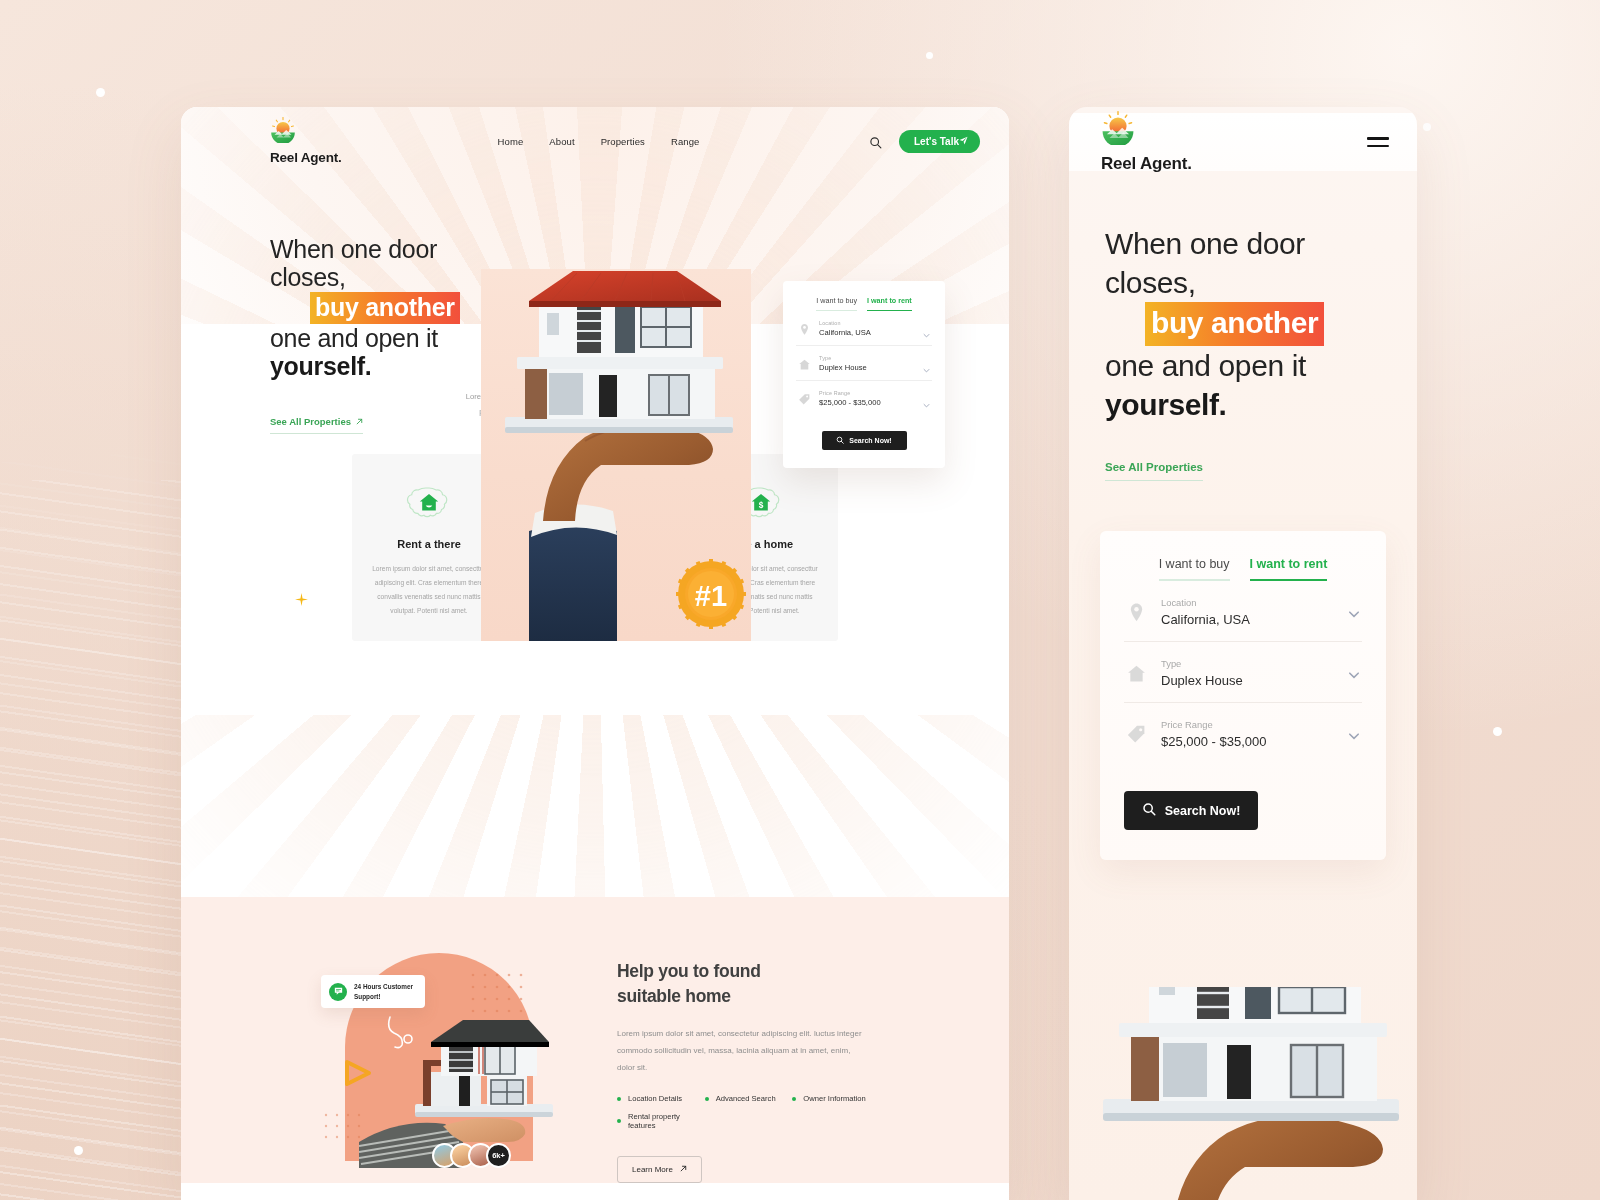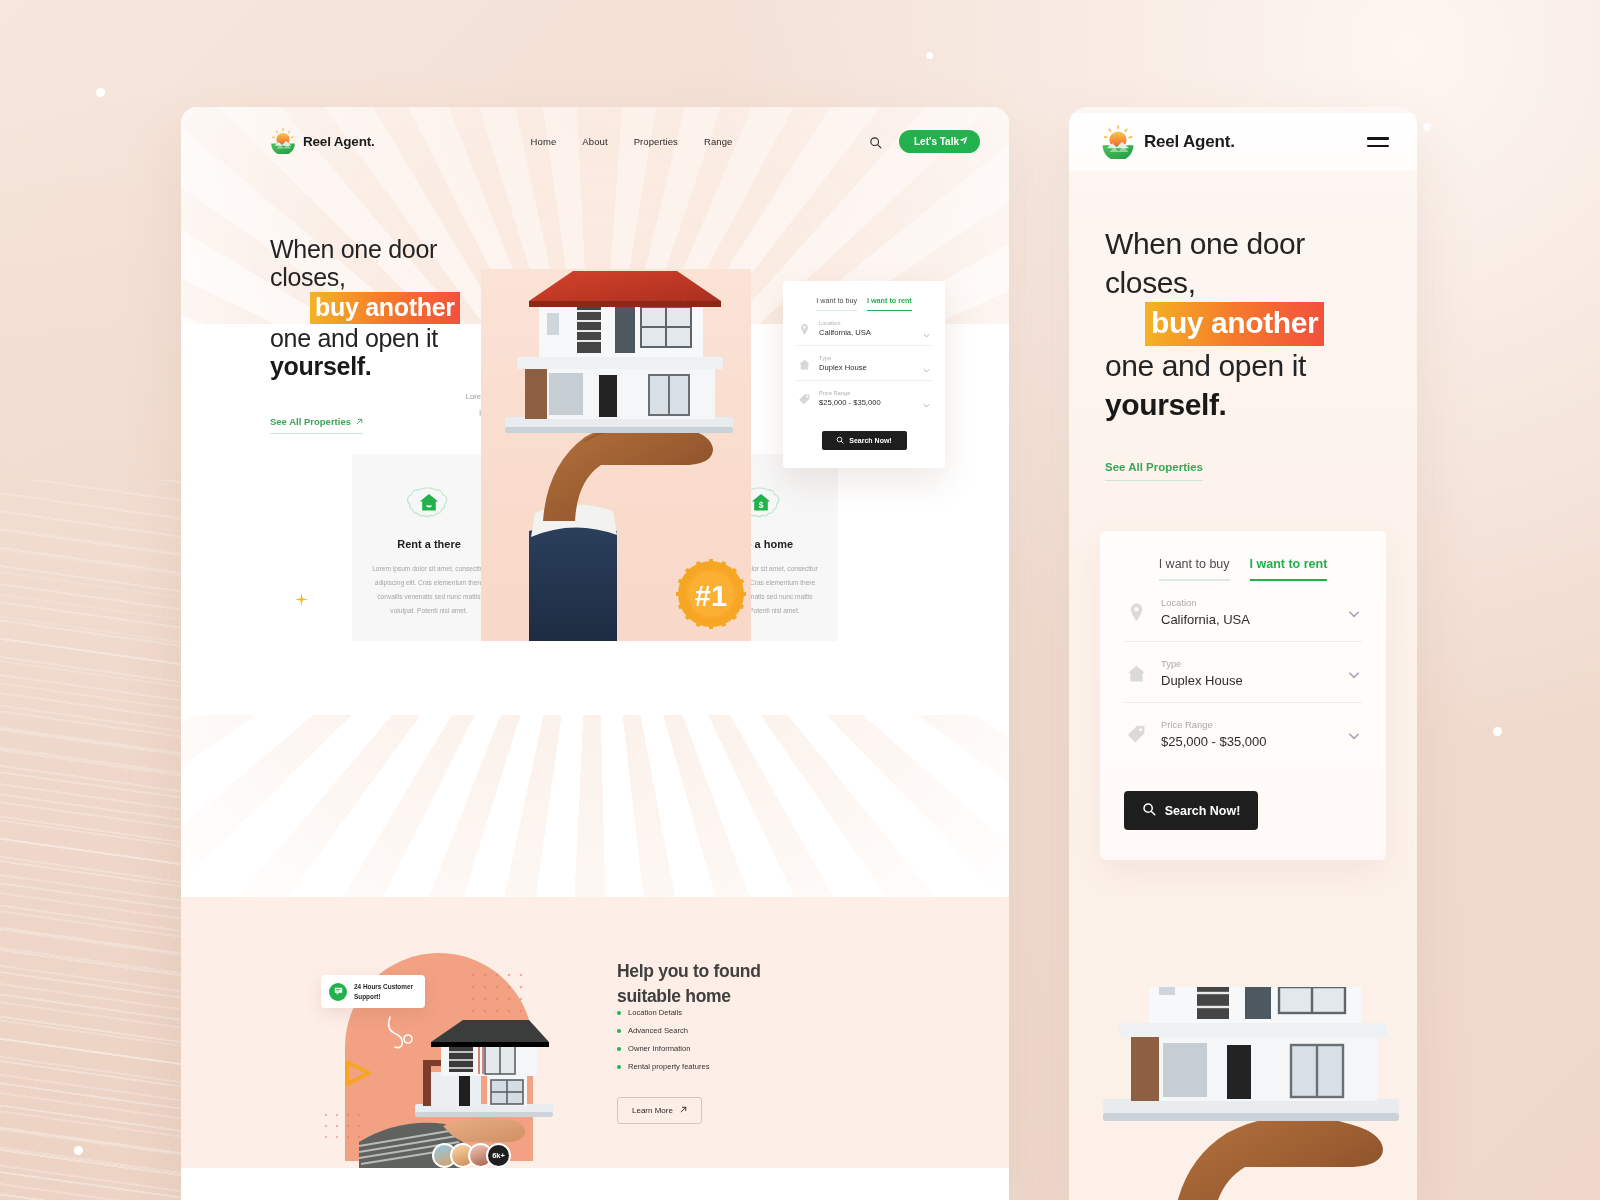--- a/index.html
+++ b/index.html
@@ -79,21 +79,21 @@
             mask-image: radial-gradient(circle at 50% 50%, #000 10%, rgba(0,0,0,0.55) 42%, rgba(0,0,0,0) 70%);
   }
 
   
   .d-header {
     position: relative; z-index: 5;
     height: 56px; margin-top: 6px;
     display: flex; align-items: center;
     padding: 0 29px 0 89px;
   }
-  .brand { display: flex; align-items: center; gap: 7px; }
+  .brand { display: flex; align-items: flex-start; gap: 7px; flex-direction: column; }
   .logo-mark { width: 26px; height: 26px; position: relative; flex: none; }
   .brand-name { font-size: 13.5px; font-weight: 700; color: #1c1c1c; letter-spacing: -0.2px; }
   .d-nav { display: flex; gap: 26px; margin-left: 156px; }
   .d-nav a { font-size: 9.5px; color: #2b2b2b; text-decoration: none; letter-spacing: .1px; }
   .d-head-right { margin-left: auto; display: flex; align-items: center; gap: 17px; }
   .search-ico { width: 13px; height: 13px; cursor: pointer; }
   .talk-btn {
     display: flex; align-items: center; 
     background: #23b14d; color: #fff;
     border: none; border-radius: 20px;
@@ -192,21 +192,21 @@
     box-shadow: 0 6px 16px rgba(150,100,80,0.14);
   }
   .chip-ico { width: 18px; height: 18px; border-radius: 50%; background: #23b14d; display: flex; align-items: center; justify-content: center; flex: none; }
   .chip-text { font-size: 6.4px; font-weight: 700; color: #272727; line-height: 1.5; width: 60px; }
   .avatars { position: absolute; left: 118px; bottom: 0; display: flex; z-index: 4; }
   .av { width: 25px; height: 25px; border-radius: 50%; border: 2px solid #fff; margin-left: -7px; background-size: cover; }
   .av.count { background: #1f1f1f; color: #fff; font-size: 7.5px; font-weight: 800; display: flex; align-items: center; justify-content: center; }
   .help-copy { width: 252px; padding-top: 6px; }
   .help-title { font-size: 17.5px; font-weight: 800; color: #404040; line-height: 1.4; letter-spacing: -0.3px; }
   .help-text { margin-top: 18px; font-size: 8px; line-height: 2.1; color: #8e8e8e; }
-  .help-list { display: grid; grid-template-columns: 1fr; gap: 9px 11px; }
+  .help-list { margin-top: 18px; display: grid; grid-template-columns: 1fr 1fr 1fr; gap: 9px 11px; }
   .help-li { display: flex; align-items: center; gap: 7px; font-size: 7.6px; color: #333; }
   .li-dot { width: 4px; height: 4px; border-radius: 50%; background: #23b14d; flex: none; }
   .learn-btn {
     margin-top: 26px; display: inline-flex; align-items: center; gap: 7px;
     border: 1px solid #cfc6c2; background: transparent; border-radius: 3px;
     padding: 8px 14px; font-size: 8px; color: #2a2a2a; cursor: pointer; font-family: inherit;
   }
 
   
   #mobile {
@@ -692,20 +692,21 @@
         <span class="av" style="background:linear-gradient(160deg,#f4c7b5,#a9604a);"></span>
         <span class="av count">6k+</span>
       </div>
     </div>
 
     <div class="help-copy">
       <div class="help-title">
         <div>Help you to found</div>
         <div>suitable home</div>
       </div>
+      <p class="help-text">Lorem ipsum dolor sit amet, consectetur adipiscing elit. luctus integer commodo sollicitudin vel, massa, lacinia aliquam at in amet, enim, dolor sit.</p>
       <div class="help-list">
         <div class="help-li">
           <span class="li-dot"></span>
           <span>Location Details</span>
         </div>
         <div class="help-li">
           <span class="li-dot"></span>
           <span>Advanced Search</span>
         </div>
         <div class="help-li">

